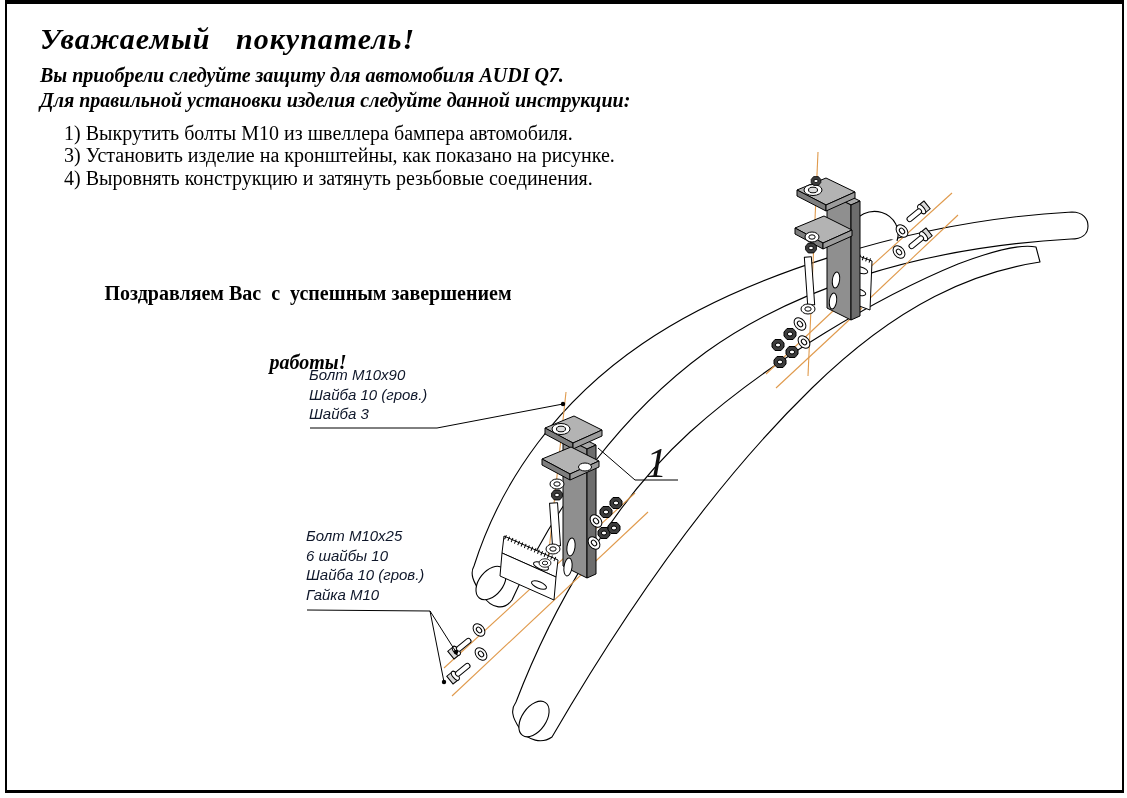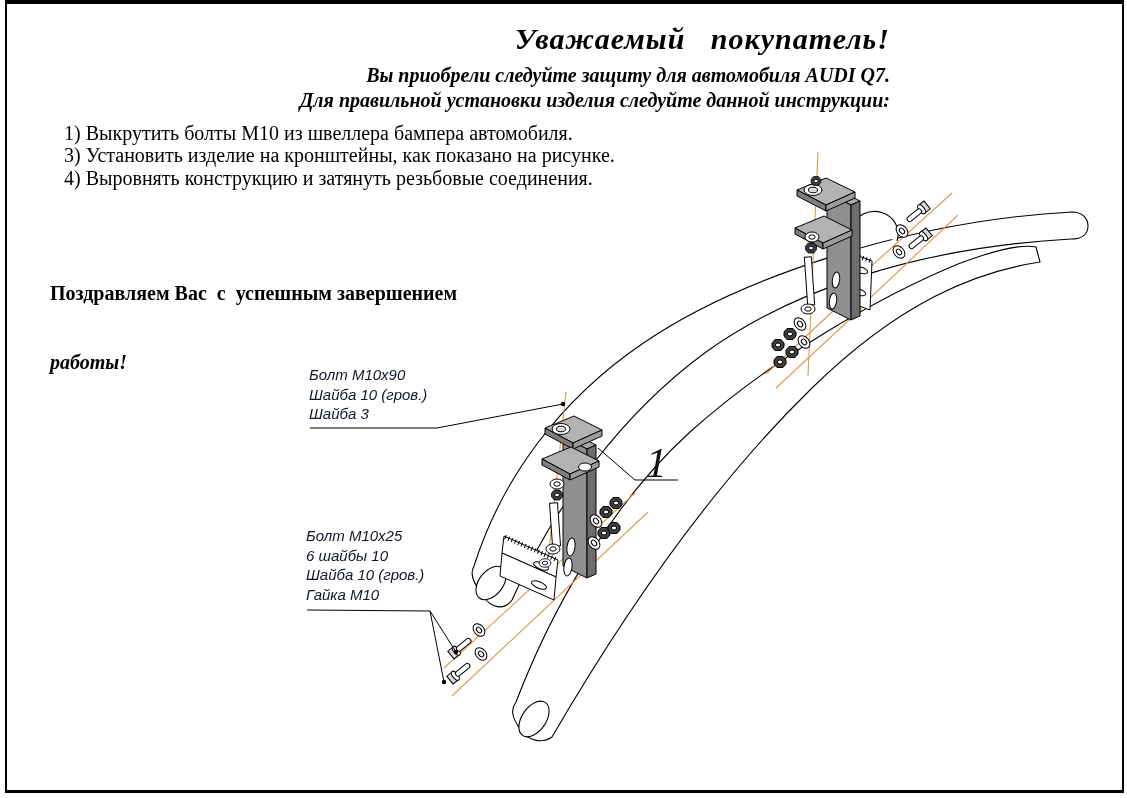--- a/index.html
+++ b/index.html
@@ -7,34 +7,34 @@
     position:relative;width:1127px;height:798px;background:#fff;overflow:hidden;
     font-family:"Liberation Serif", serif;color:#000;
   }
   .frame{
     position:absolute;left:5px;top:0;width:1115px;height:786px;
     border-top:4px solid #000;border-left:2px solid #000;
     border-right:2px solid #000;border-bottom:3px solid #000;
     pointer-events:none;
   }
   .header{
-    position:absolute;left:40px;top:22px;width:850px;text-align:right;
+    position:absolute;left:40px;top:22px;width:850px;text-align:left;
   }
   .header h1{
     margin:0 0 7px 0;font-size:30px;font-weight:bold;font-style:italic;
     letter-spacing:1px;white-space:pre;
   }
   .header .sub{
     margin:1px 0;font-size:20px;font-weight:bold;font-style:italic;line-height:24px;
   }
   .instructions{
     position:absolute;left:64px;top:122px;font-size:20px;line-height:22.4px;
   }
   .congrats{
-    position:absolute;left:50px;top:236px;width:516px;
+    position:absolute;left:50px;top:236px;width:516px;text-align:center;
     font-size:20px;font-weight:bold;line-height:23px;white-space:pre;
   }
   .congrats .it{font-style:italic;}
   .callout{
     position:absolute;font-family:"Liberation Sans", sans-serif;
     font-style:italic;font-size:15px;line-height:19.5px;color:#0f172a;
   }
   .callout-1{left:309px;top:365px;}
   .callout-2{left:306px;top:526px;}
   svg{position:absolute;left:0;top:0;}

